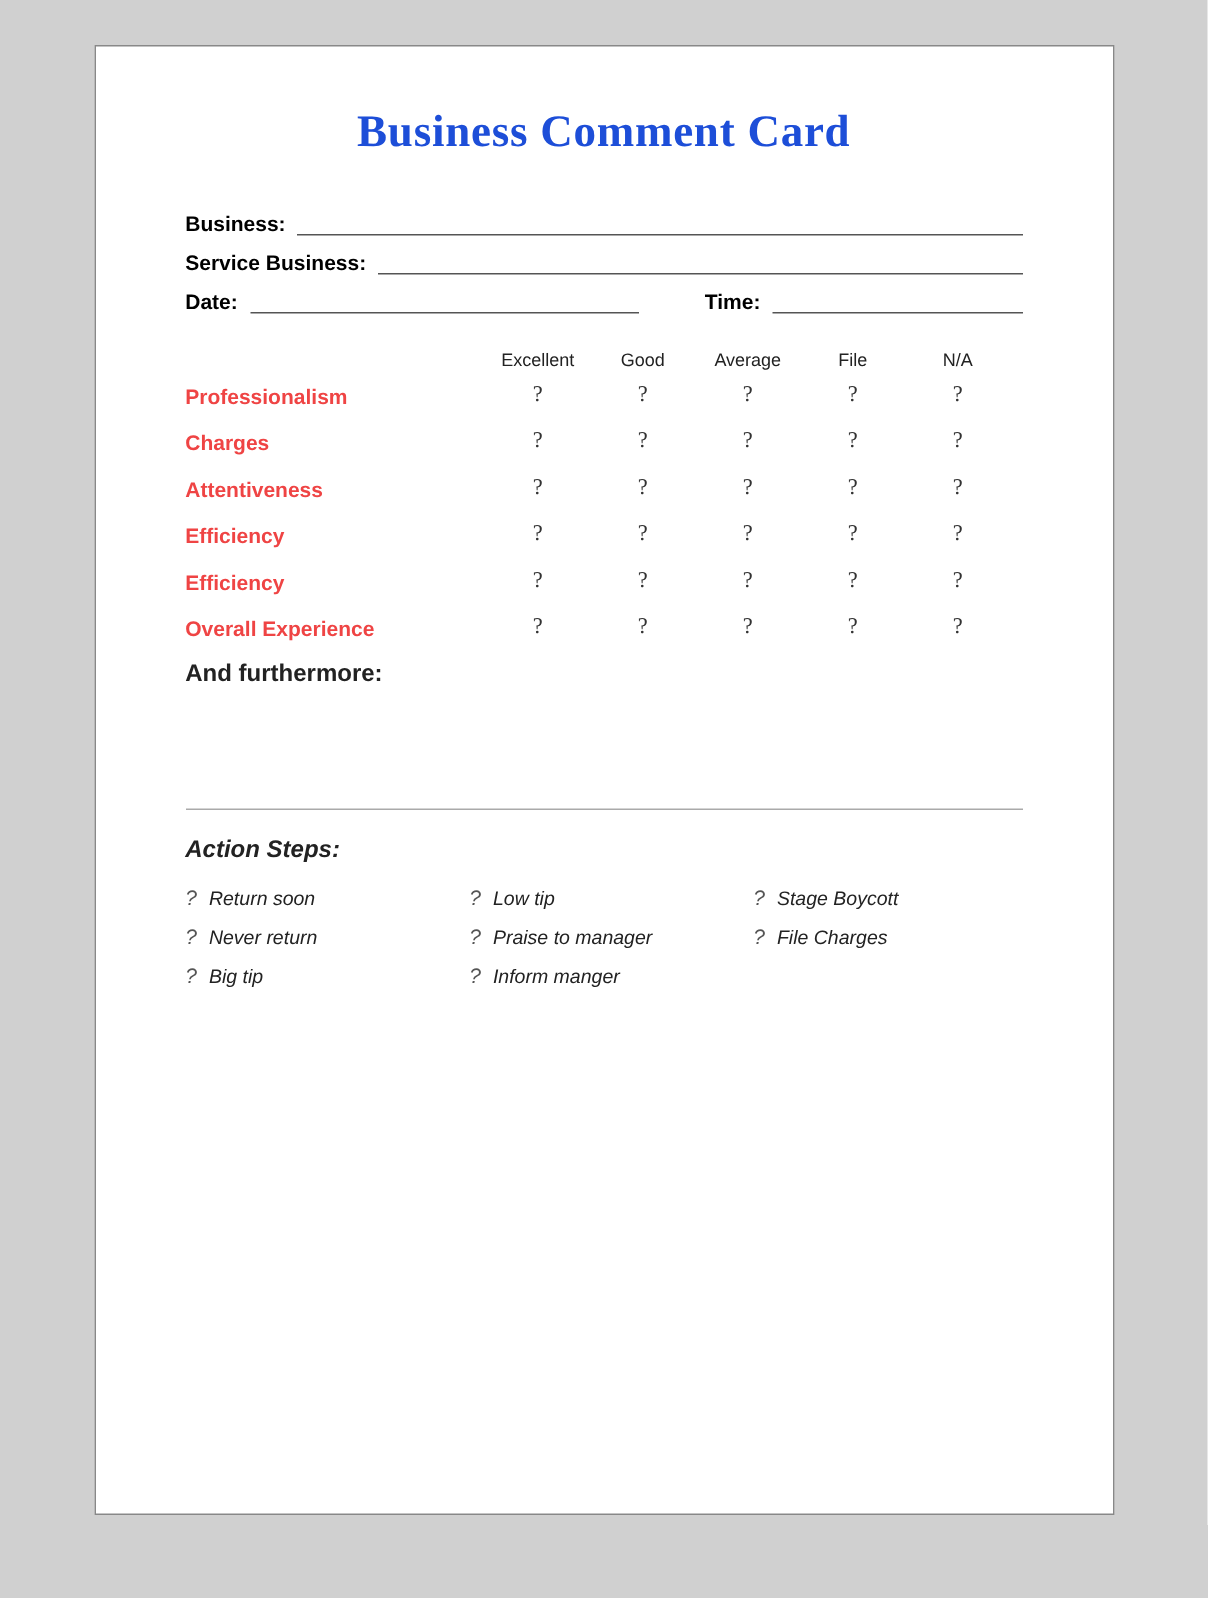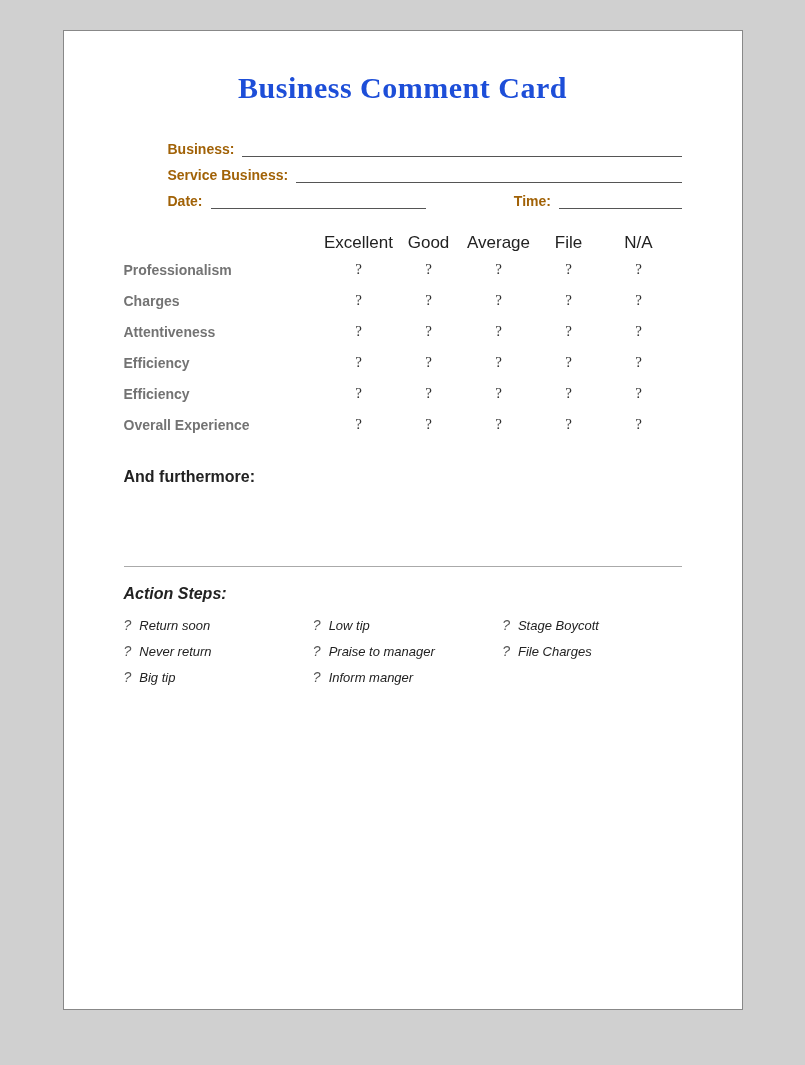--- a/index.html
+++ b/index.html
@@ -36,23 +36,22 @@
     .field-row {
       display: flex;
       align-items: flex-end;
       margin-bottom: 10px;
     }
     .field-label {
       font-size: 14px;
       font-weight: bold;
       white-space: nowrap;
       margin-right: 8px;
-      color: #a16207;
-      font-family: Arial, sans-serif;
-      margin-left: 44px;
+      color: #000000;
+      font-family: Arial, sans-serif;
     }
     .field-line {
       flex: 1;
       border-bottom: 1px solid #555;
       height: 16px;
     }
     .field-row-date {
       display: flex;
       align-items: center;
       margin-bottom: 10px;
@@ -74,44 +73,44 @@
     }
     .rating-header-row {
       display: flex;
       align-items: center;
       margin-bottom: 8px;
       padding-left: 200px;
     }
     .rating-col-header {
       width: 70px;
       text-align: center;
-      font-size: 17px;
+      font-size: 12px;
       font-family: Arial, sans-serif;
       color: #222;
     }
     .rating-row {
       display: flex;
       align-items: center;
       margin-bottom: 14px;
     }
     .rating-row-label {
       width: 200px;
       font-size: 14px;
       font-weight: bold;
       font-family: Arial, sans-serif;
-      color: #737373;
+      color: #ef4444;
     }
     .rating-cell {
       width: 70px;
       text-align: center;
       font-size: 15px;
       color: #333;
     }
     .furthermore-section {
-      margin-top: 35px;
+      margin-top: 14px;
     }
     .furthermore-title {
       font-size: 16px;
       font-weight: bold;
       font-family: Arial, sans-serif;
       color: #222;
       margin-bottom: 80px;
     }
     .divider {
       border: none;

